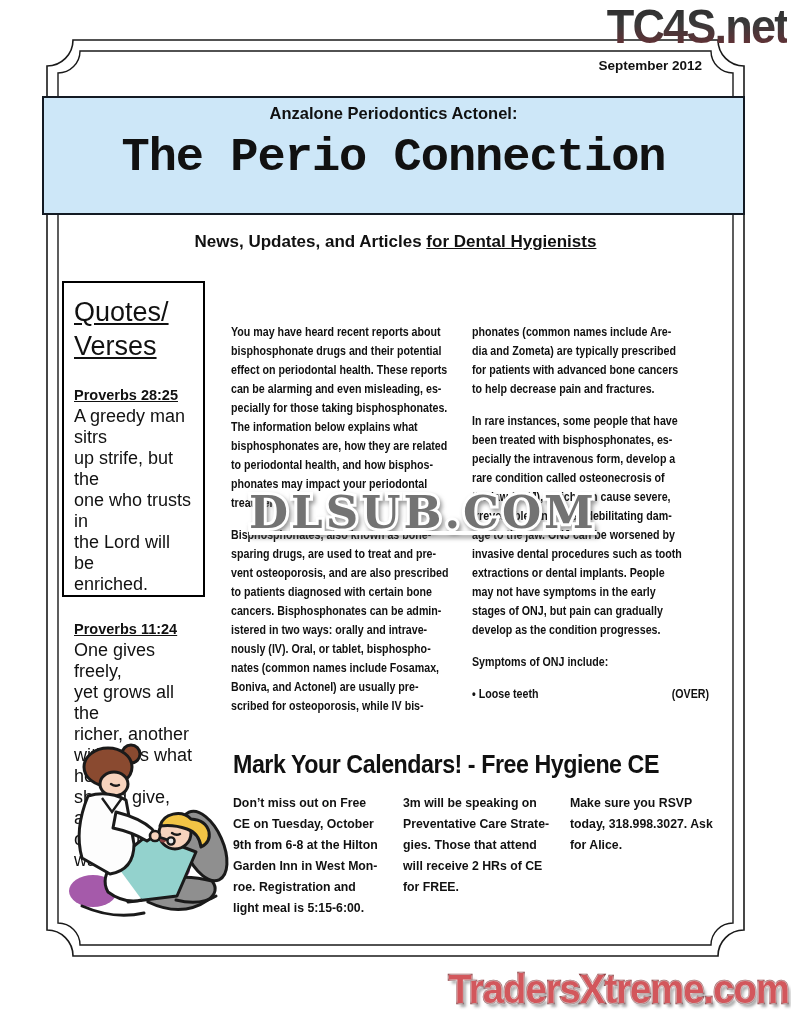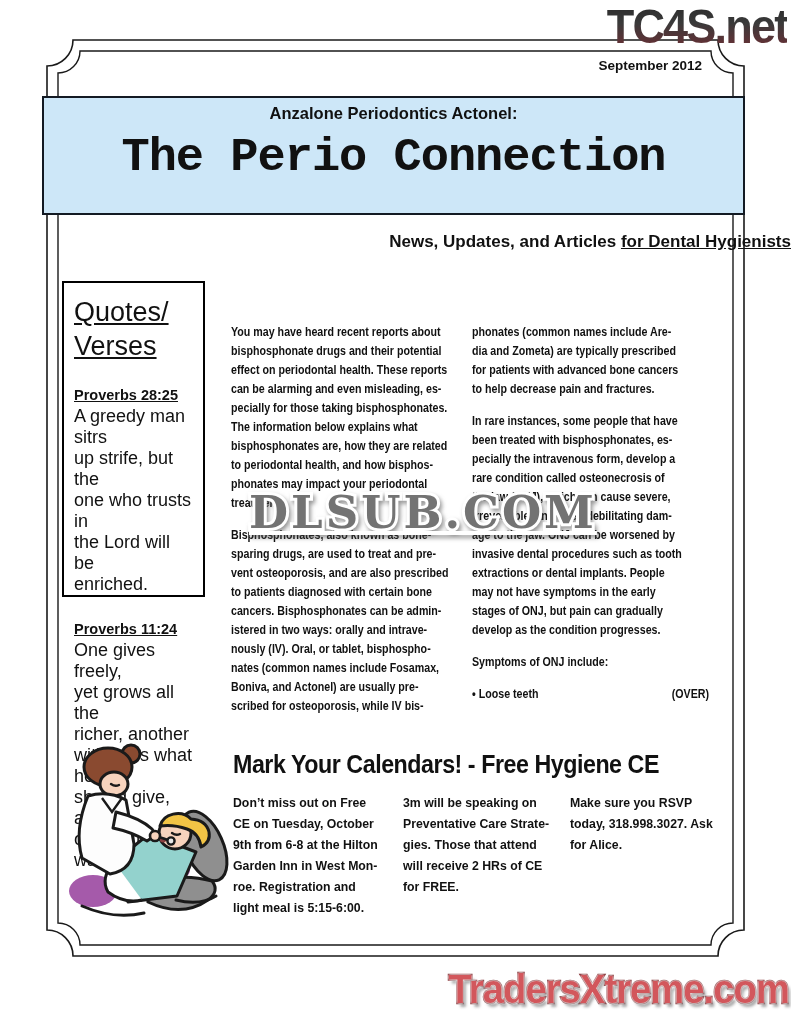--- a/index.html
+++ b/index.html
@@ -19,21 +19,21 @@
   .issue-date{position:absolute;top:58px;right:89px;z-index:3;
         font-size:13.5px;font-weight:bold;}
 
   
   .masthead{position:absolute;left:42px;top:96px;width:703px;height:119px;z-index:2;
         background:#cde7f8;border:2.5px solid #131a23;box-sizing:border-box;text-align:center;}
   .presents{margin-top:6px;font-size:16.5px;font-weight:bold;}
   .nl-title{margin-top:8px;font-family:"Liberation Mono", monospace;font-weight:bold;
         font-size:47px;letter-spacing:-1px;}
 
-  .tagline{position:absolute;left:0;top:232px;width:791px;z-index:2;text-align:right;
+  .tagline{position:absolute;left:0;top:232px;width:791px;z-index:2;text-align:center;
         font-size:17px;font-weight:bold;}
   .tagline .u{text-decoration:underline;}
 
   
   .quotes-box{position:absolute;left:62px;top:281px;width:143px;height:316px;z-index:2;
         border:2px solid #000;box-sizing:border-box;padding:12px 10px 0 10px;}
   .quotes-heading{font-size:27px;line-height:34px;text-decoration:underline;
         white-space:pre-line;font-weight:400;}
   .q-entry{margin-top:24px;}
   .q-entry.second{margin-top:26px;}

